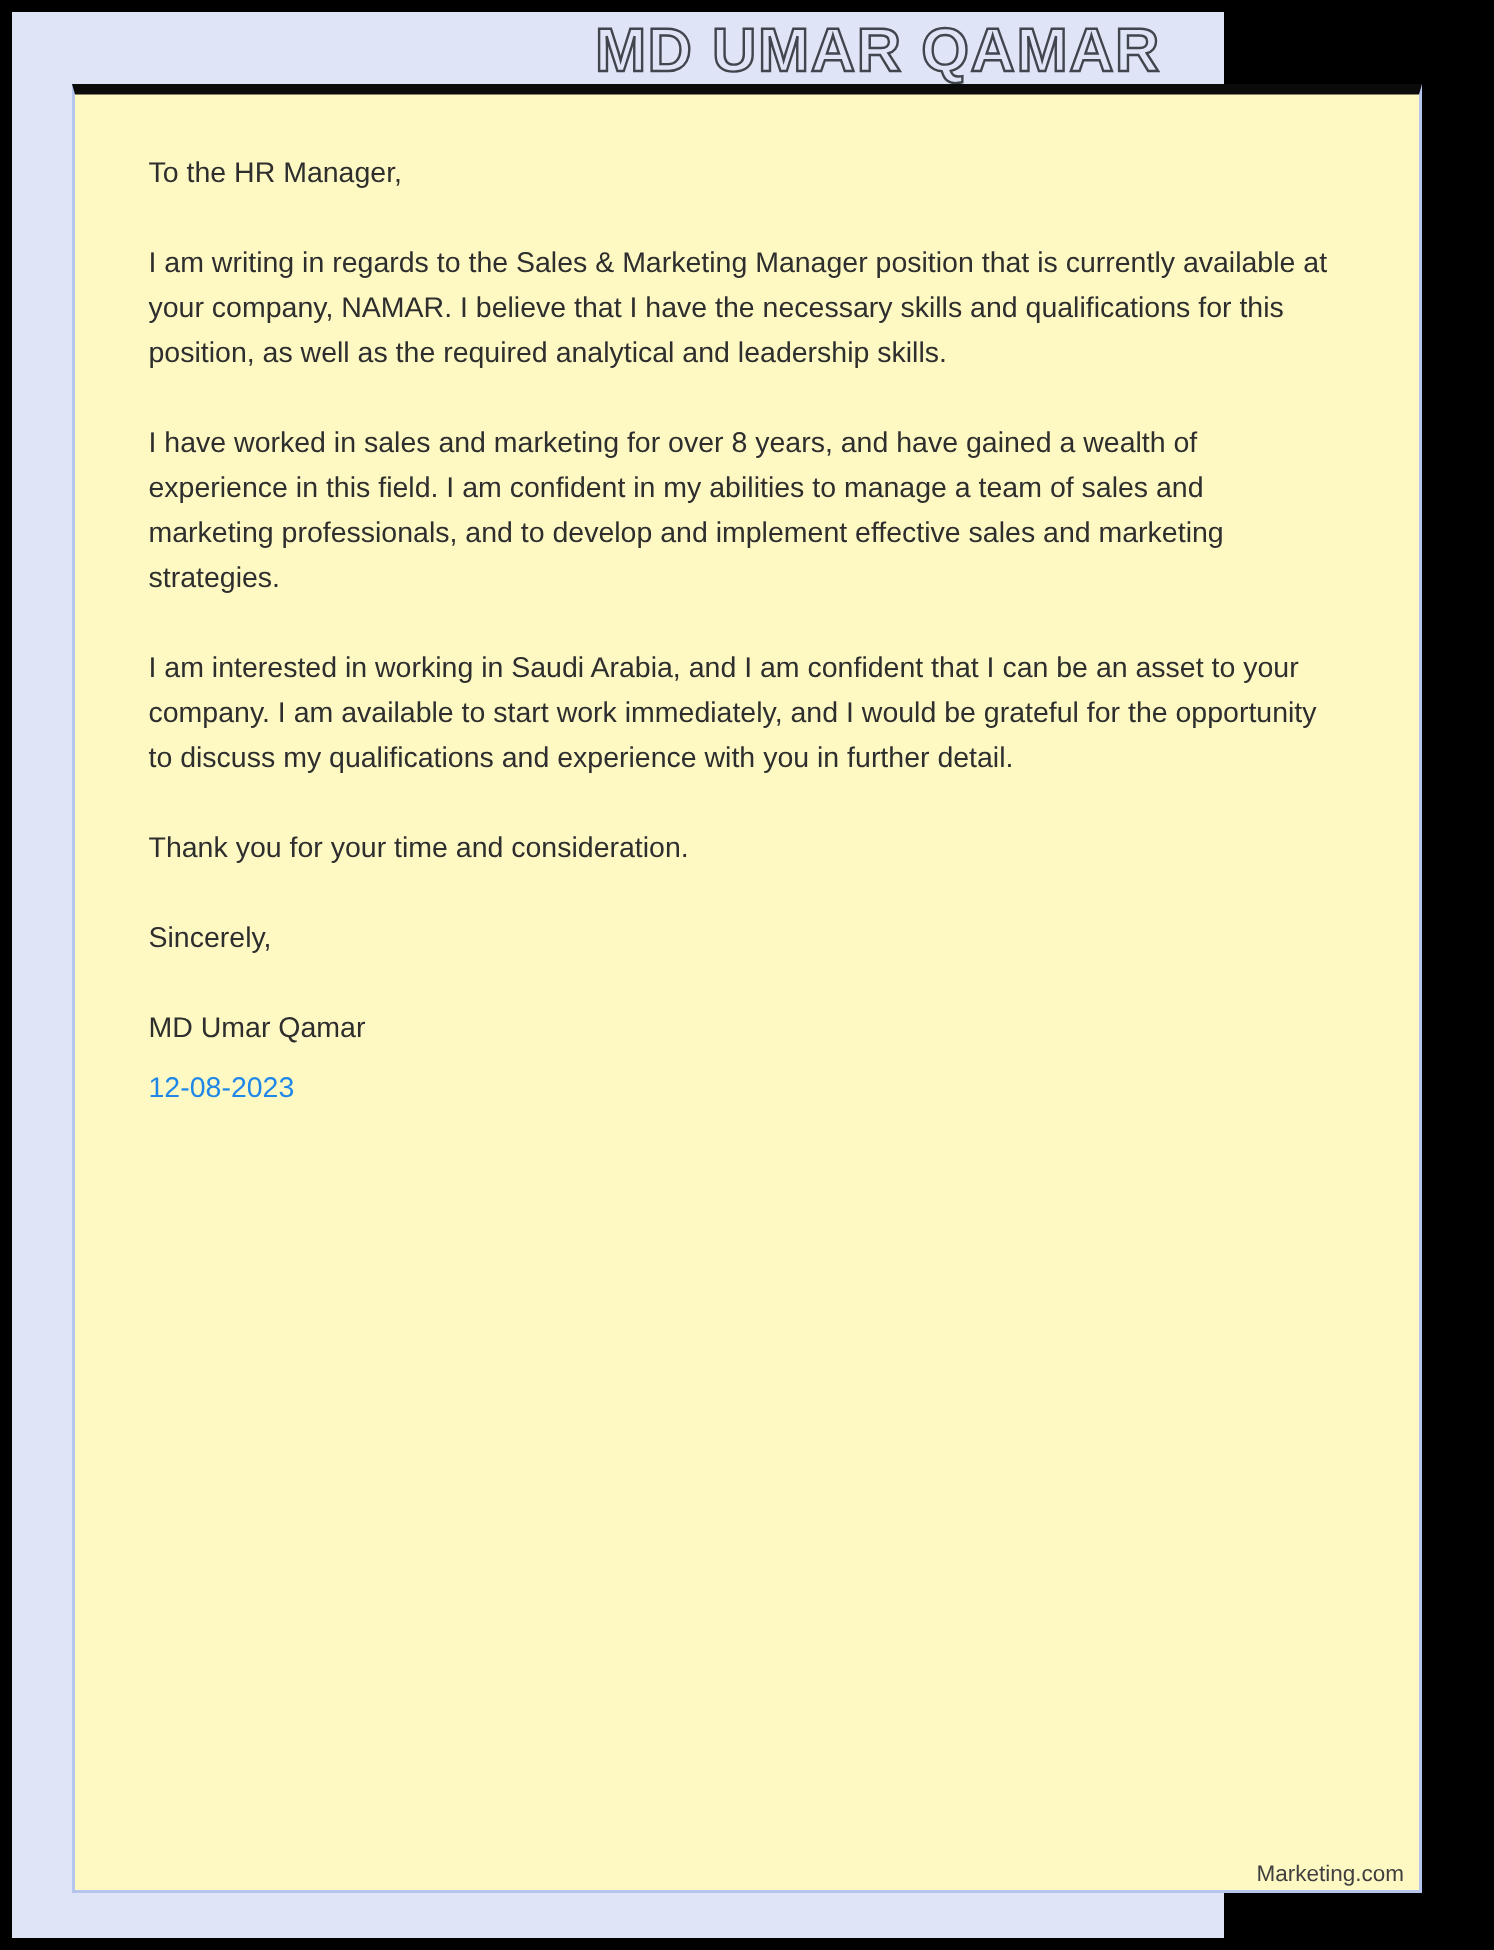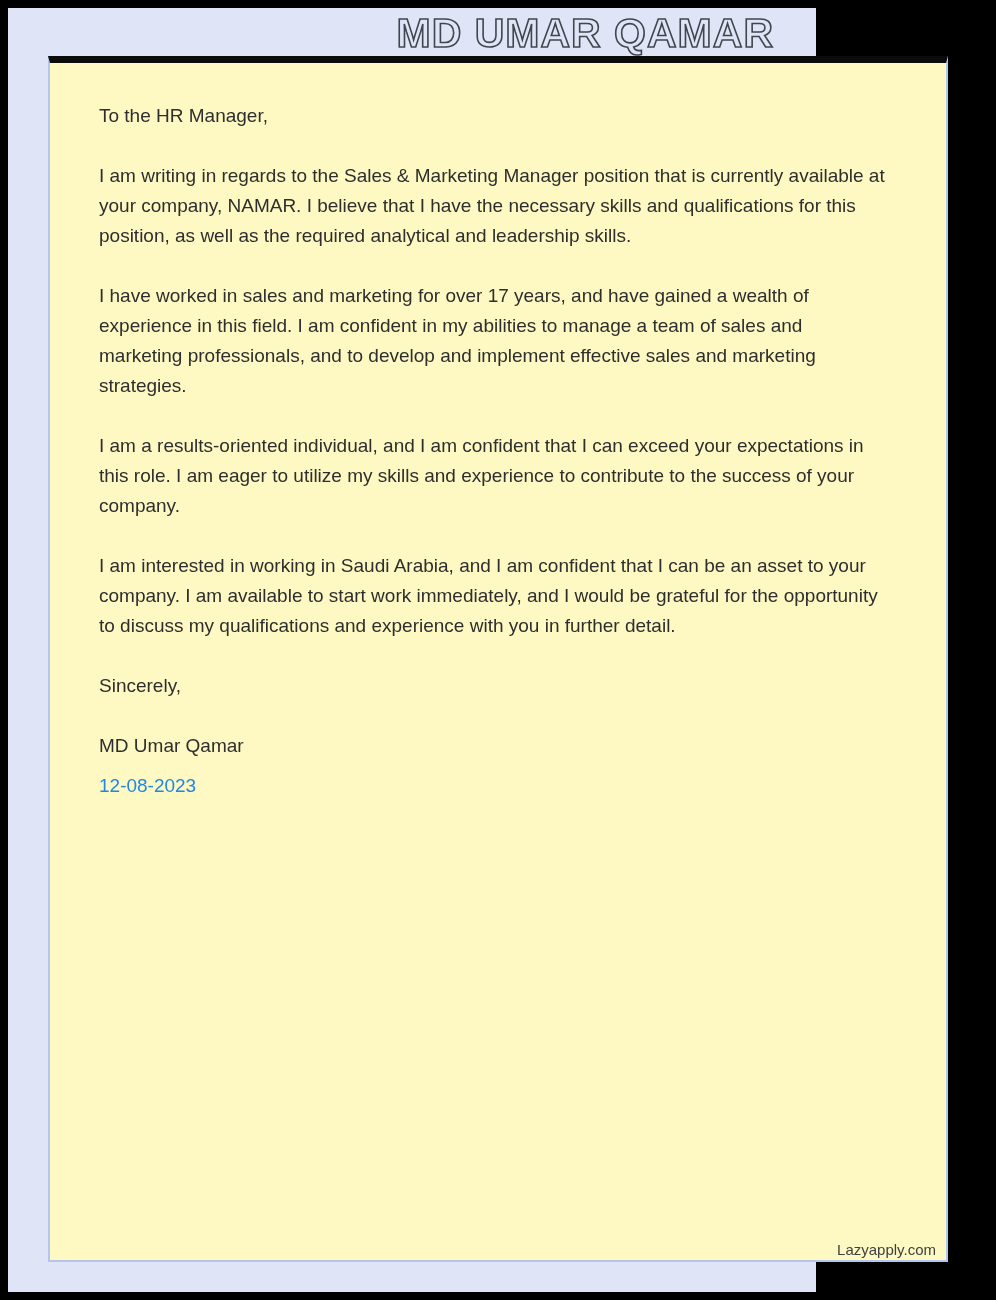--- a/index.html
+++ b/index.html
@@ -71,30 +71,30 @@
 <div class="frame">
 
   <div class="header-name">MD UMAR QAMAR</div>
 
   <div class="page">
     <div class="letter">
       <p>To the HR Manager,</p>
 
       <p>I am writing in regards to the Sales &amp; Marketing Manager position that is currently available at your company, NAMAR. I believe that I have the necessary skills and qualifications for this position, as well as the required analytical and leadership skills.</p>
 
-      <p>I have worked in sales and marketing for over 17 years, and have gained a wealth of experience in this field. I am confident in my abilities to manage a team of sales and marketing professionals, and to develop and implement effective sales and marketing strategies.</p>
+      <p>I have worked in sales and marketing for over 8 years, and have gained a wealth of experience in this field. I am confident in my abilities to manage a team of sales and marketing professionals, and to develop and implement effective sales and marketing strategies.</p>
 
-      <p>I am a results-oriented individual, and I am confident that I can exceed your expectations in this role. I am eager to utilize my skills and experience to contribute to the success of your company.</p>
 
       <p>I am interested in working in Saudi Arabia, and I am confident that I can be an asset to your company. I am available to start work immediately, and I would be grateful for the opportunity to discuss my qualifications and experience with you in further detail.</p>
 
+      <p>Thank you for your time and consideration.</p>
 
       <p>Sincerely,</p>
 
       <p class="signature-name">MD Umar Qamar</p>
 
       <p class="date">12-08-2023</p>
     </div>
 
-    <div class="footer-brand">Lazyapply.com</div>
+    <div class="footer-brand">Marketing.com</div>
   </div>
 
 </div>
 
 </body></html>

